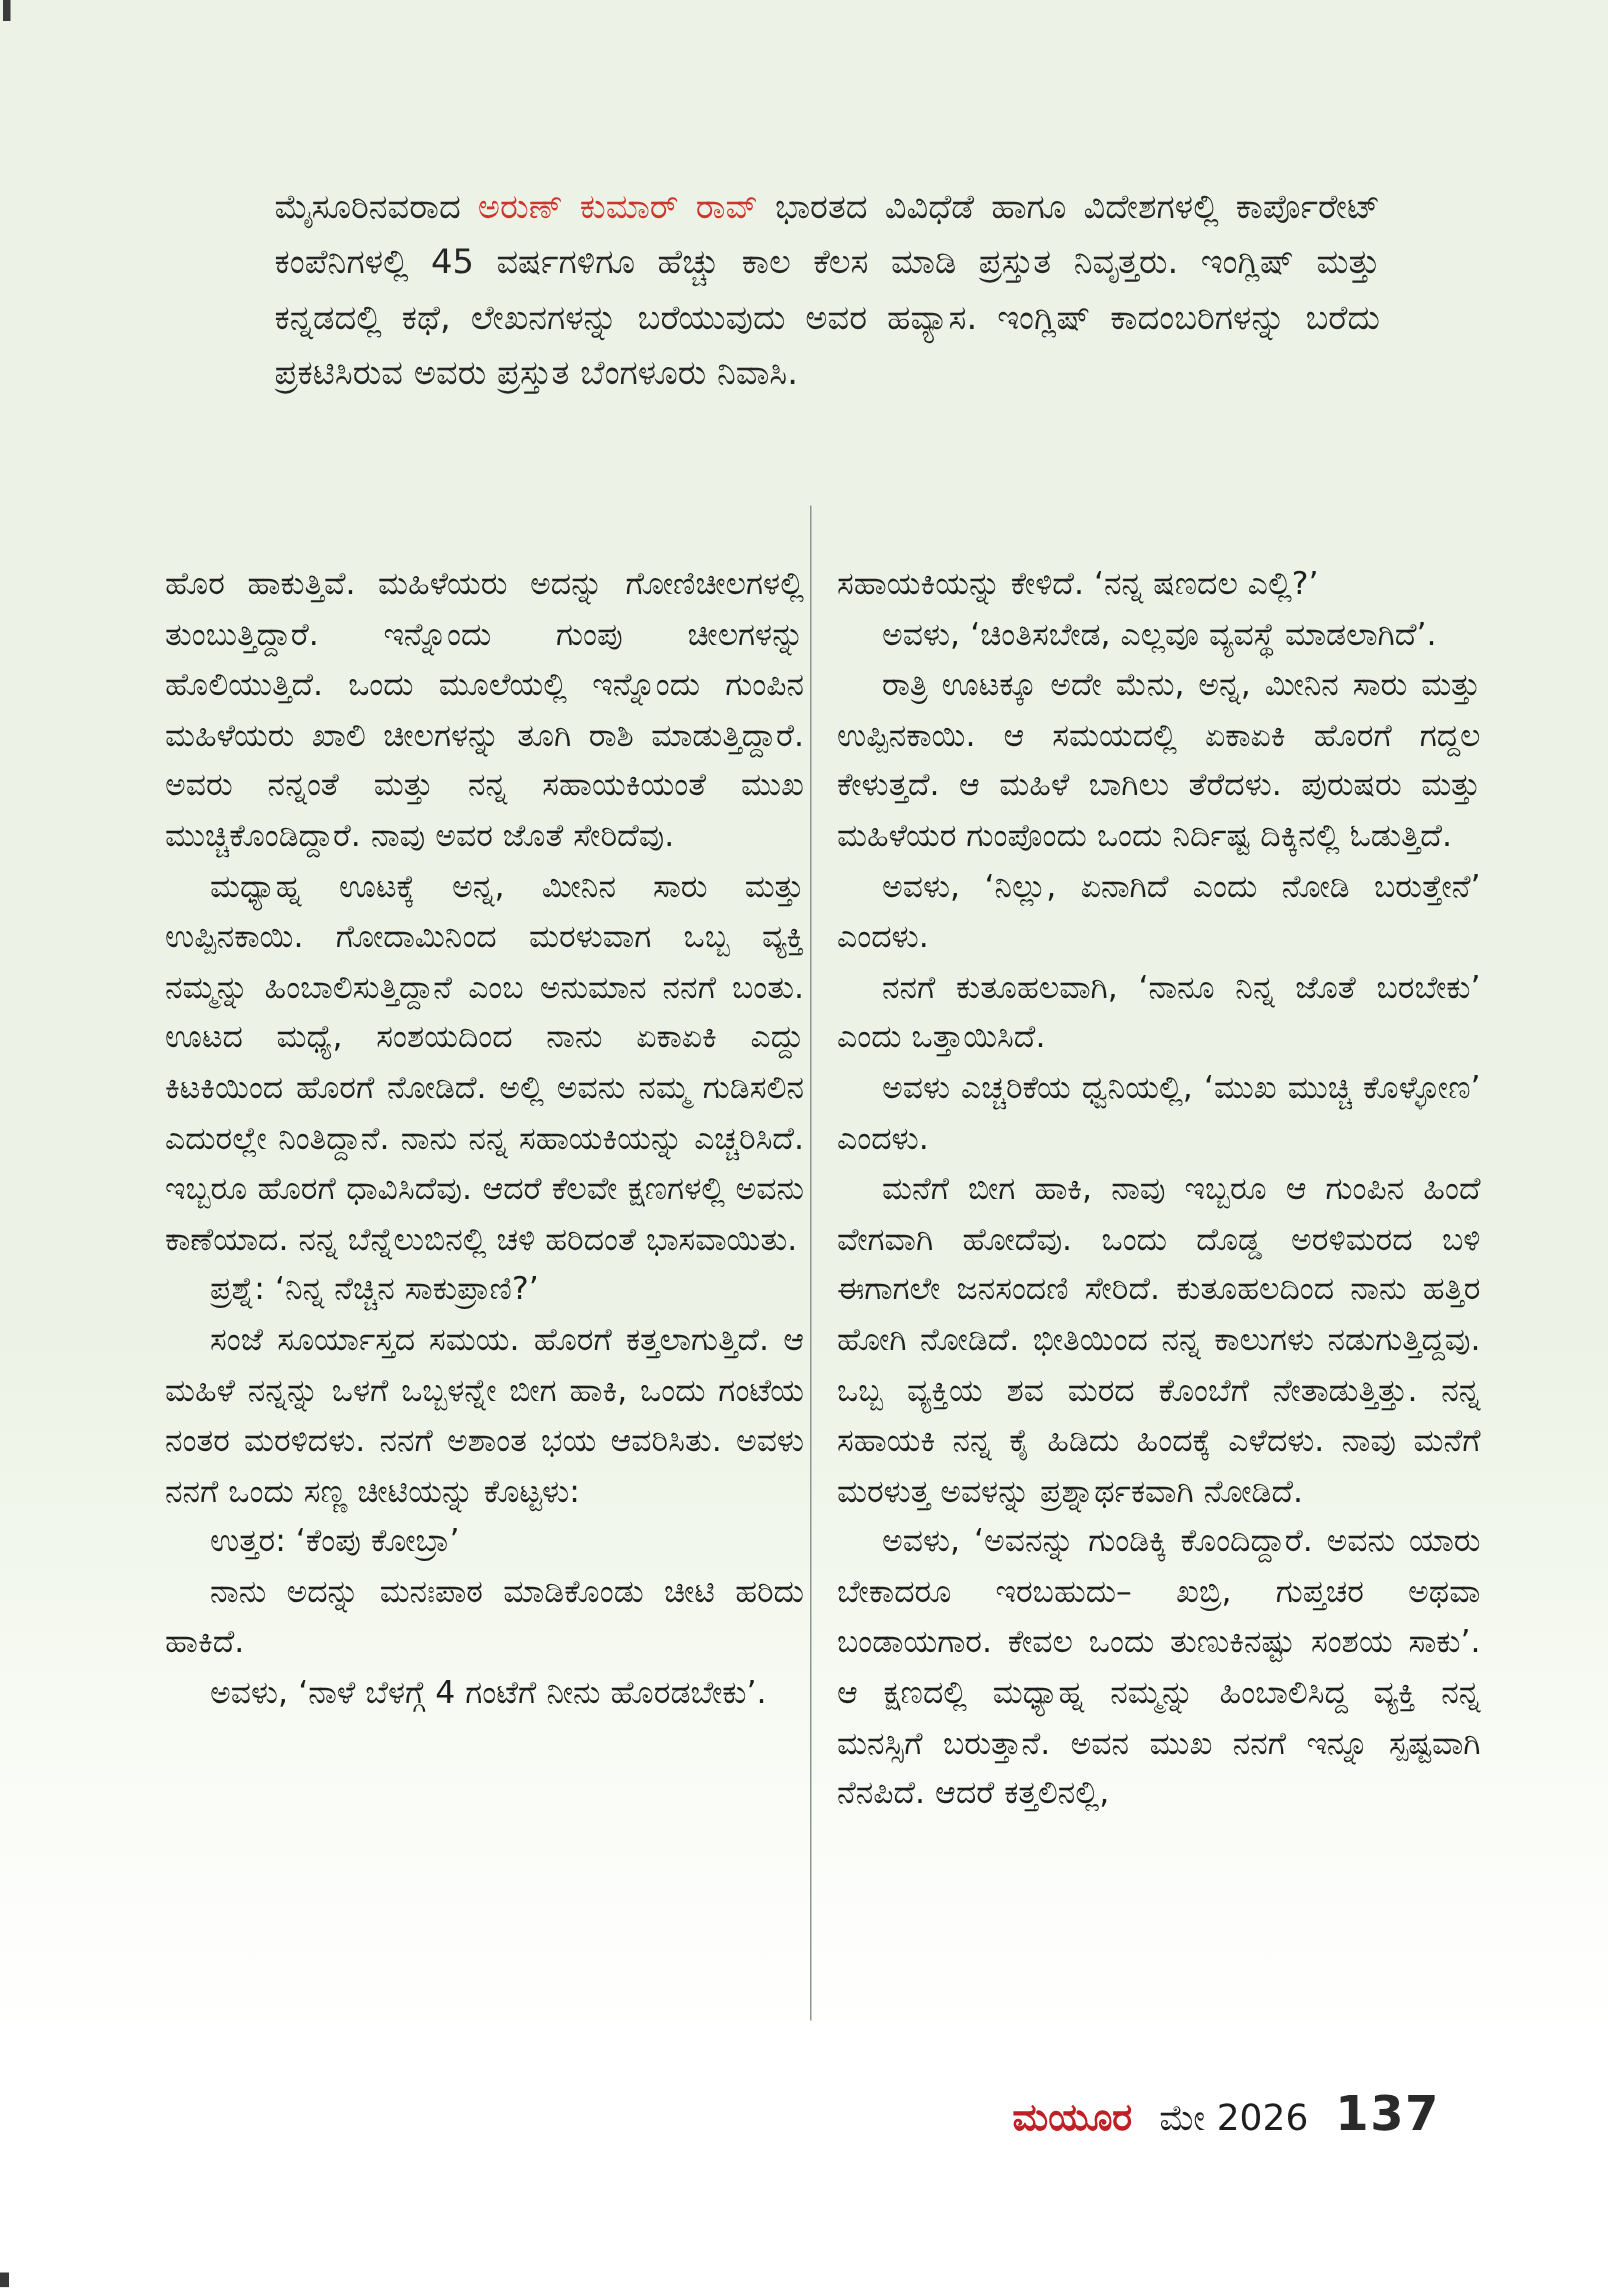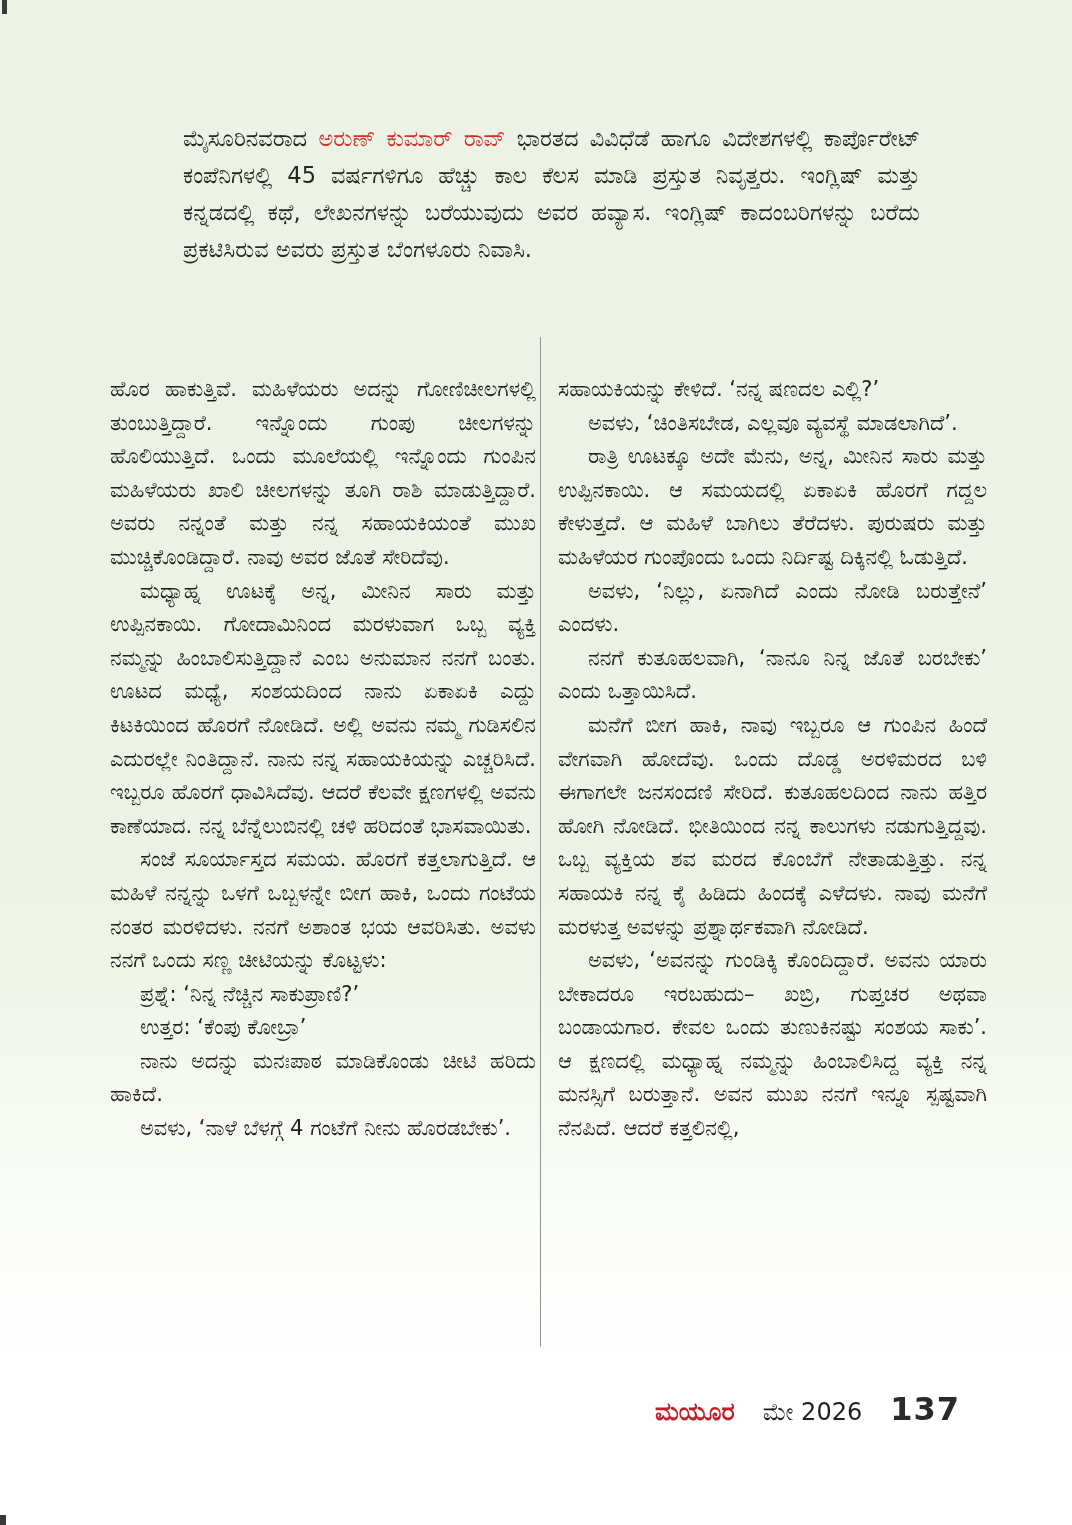--- a/index.html
+++ b/index.html
@@ -68,21 +68,21 @@
     height: 1010px;
     background: #8f958f;
   }
   
   .footer {
     position: absolute;
     top: 1390px;
     right: 112px;
     display: flex;
     align-items: baseline;
-    gap: 28px;
+    gap: 18px;
     white-space: nowrap;
   }
   .footer .magazine {
     color: #bf2026;
     font-weight: bold;
     font-size: 25px;
   }
   .footer .issue {
     color: #1e1e1e;
     font-size: 24px;
@@ -121,34 +121,35 @@
 
   <div class="intro">
     <span>ಮೈಸೂರಿನವರಾದ </span><span class="author-name">ಅರುಣ್ ಕುಮಾರ್ ರಾವ್</span><span> ಭಾರತದ ವಿವಿಧೆಡೆ ಹಾಗೂ ವಿದೇಶಗಳಲ್ಲಿ ಕಾರ್ಪೊರೇಟ್ ಕಂಪೆನಿಗಳಲ್ಲಿ 45 ವರ್ಷಗಳಿಗೂ ಹೆಚ್ಚು ಕಾಲ ಕೆಲಸ ಮಾಡಿ ಪ್ರಸ್ತುತ ನಿವೃತ್ತರು. ಇಂಗ್ಲಿಷ್ ಮತ್ತು ಕನ್ನಡದಲ್ಲಿ ಕಥೆ, ಲೇಖನಗಳನ್ನು ಬರೆಯುವುದು ಅವರ ಹವ್ಯಾಸ. ಇಂಗ್ಲಿಷ್ ಕಾದಂಬರಿಗಳನ್ನು ಬರೆದು ಪ್ರಕಟಿಸಿರುವ ಅವರು ಪ್ರಸ್ತುತ ಬೆಂಗಳೂರು ನಿವಾಸಿ.</span>
   </div>
 
   <div class="bodycols">
     <div class="col col-left">
 
     <p class="para cont">ಹೊರ ಹಾಕುತ್ತಿವೆ. ಮಹಿಳೆಯರು ಅದನ್ನು ಗೋಣಿಚೀಲಗಳಲ್ಲಿ ತುಂಬುತ್ತಿದ್ದಾರೆ. ಇನ್ನೊಂದು ಗುಂಪು ಚೀಲಗಳನ್ನು ಹೊಲಿಯುತ್ತಿದೆ. ಒಂದು ಮೂಲೆಯಲ್ಲಿ ಇನ್ನೊಂದು ಗುಂಪಿನ ಮಹಿಳೆಯರು ಖಾಲಿ ಚೀಲಗಳನ್ನು ತೂಗಿ ರಾಶಿ ಮಾಡುತ್ತಿದ್ದಾರೆ. ಅವರು ನನ್ನಂತೆ ಮತ್ತು ನನ್ನ ಸಹಾಯಕಿಯಂತೆ ಮುಖ ಮುಚ್ಚಿಕೊಂಡಿದ್ದಾರೆ. ನಾವು ಅವರ ಜೊತೆ ಸೇರಿದೆವು.</p>
         <p class="para">ಮಧ್ಯಾಹ್ನ ಊಟಕ್ಕೆ ಅನ್ನ, ಮೀನಿನ ಸಾರು ಮತ್ತು ಉಪ್ಪಿನಕಾಯಿ. ಗೋದಾಮಿನಿಂದ ಮರಳುವಾಗ ಒಬ್ಬ ವ್ಯಕ್ತಿ ನಮ್ಮನ್ನು ಹಿಂಬಾಲಿಸುತ್ತಿದ್ದಾನೆ ಎಂಬ ಅನುಮಾನ ನನಗೆ ಬಂತು. ಊಟದ ಮಧ್ಯೆ, ಸಂಶಯದಿಂದ ನಾನು ಏಕಾಏಕಿ ಎದ್ದು ಕಿಟಕಿಯಿಂದ ಹೊರಗೆ ನೋಡಿದೆ. ಅಲ್ಲಿ ಅವನು ನಮ್ಮ ಗುಡಿಸಲಿನ ಎದುರಲ್ಲೇ ನಿಂತಿದ್ದಾನೆ. ನಾನು ನನ್ನ ಸಹಾಯಕಿಯನ್ನು ಎಚ್ಚರಿಸಿದೆ. ಇಬ್ಬರೂ ಹೊರಗೆ ಧಾವಿಸಿದೆವು. ಆದರೆ ಕೆಲವೇ ಕ್ಷಣಗಳಲ್ಲಿ ಅವನು ಕಾಣೆಯಾದ. ನನ್ನ ಬೆನ್ನೆಲುಬಿನಲ್ಲಿ ಚಳಿ ಹರಿದಂತೆ ಭಾಸವಾಯಿತು.</p>
+        <p class="para">ಪ್ರಶ್ನೆ: ‘ನಿನ್ನ ನೆಚ್ಚಿನ ಸಾಕುಪ್ರಾಣಿ?’</p>
         <p class="para">ಸಂಜೆ ಸೂರ್ಯಾಸ್ತದ ಸಮಯ. ಹೊರಗೆ ಕತ್ತಲಾಗುತ್ತಿದೆ. ಆ ಮಹಿಳೆ ನನ್ನನ್ನು ಒಳಗೆ ಒಬ್ಬಳನ್ನೇ ಬೀಗ ಹಾಕಿ, ಒಂದು ಗಂಟೆಯ ನಂತರ ಮರಳಿದಳು. ನನಗೆ ಅಶಾಂತ ಭಯ ಆವರಿಸಿತು. ಅವಳು ನನಗೆ ಒಂದು ಸಣ್ಣ ಚೀಟಿಯನ್ನು ಕೊಟ್ಟಳು:</p>
-        <p class="para">ಪ್ರಶ್ನೆ: ‘ನಿನ್ನ ನೆಚ್ಚಿನ ಸಾಕುಪ್ರಾಣಿ?’</p>
         <p class="para">ಉತ್ತರ: ‘ಕೆಂಪು ಕೋಬ್ರಾ’</p>
         <p class="para">ನಾನು ಅದನ್ನು ಮನಃಪಾಠ ಮಾಡಿಕೊಂಡು ಚೀಟಿ ಹರಿದು ಹಾಕಿದೆ.</p>
         <p class="para">ಅವಳು, ‘ನಾಳೆ ಬೆಳಗ್ಗೆ 4 ಗಂಟೆಗೆ ನೀನು ಹೊರಡಬೇಕು’.</p>
       </div>
     <div class="col-gap"></div>
     <div class="col col-right">
 
     <p class="para cont">ಸಹಾಯಕಿಯನ್ನು ಕೇಳಿದೆ. ‘ನನ್ನ ಷಣದಲ ಎಲ್ಲಿ?’</p>
         <p class="para">ಅವಳು, ‘ಚಿಂತಿಸಬೇಡ, ಎಲ್ಲವೂ ವ್ಯವಸ್ಥೆ ಮಾಡಲಾಗಿದೆ’.</p>
         <p class="para">ರಾತ್ರಿ ಊಟಕ್ಕೂ ಅದೇ ಮೆನು, ಅನ್ನ, ಮೀನಿನ ಸಾರು ಮತ್ತು ಉಪ್ಪಿನಕಾಯಿ. ಆ ಸಮಯದಲ್ಲಿ ಏಕಾಏಕಿ ಹೊರಗೆ ಗದ್ದಲ ಕೇಳುತ್ತದೆ. ಆ ಮಹಿಳೆ ಬಾಗಿಲು ತೆರೆದಳು. ಪುರುಷರು ಮತ್ತು ಮಹಿಳೆಯರ ಗುಂಪೊಂದು ಒಂದು ನಿರ್ದಿಷ್ಟ ದಿಕ್ಕಿನಲ್ಲಿ ಓಡುತ್ತಿದೆ.</p>
         <p class="para">ಅವಳು, ‘ನಿಲ್ಲು, ಏನಾಗಿದೆ ಎಂದು ನೋಡಿ ಬರುತ್ತೇನೆ’ ಎಂದಳು.</p>
         <p class="para">ನನಗೆ ಕುತೂಹಲವಾಗಿ, ‘ನಾನೂ ನಿನ್ನ ಜೊತೆ ಬರಬೇಕು’ ಎಂದು ಒತ್ತಾಯಿಸಿದೆ.</p>
+        <p class="para">ಅವಳು ಎಚ್ಚರಿಕೆಯ ಧ್ವನಿಯಲ್ಲಿ, ‘ಮುಖ ಮುಚ್ಚಿ ಕೊಳ್ಳೋಣ’ ಎಂದಳು.</p>
         <p class="para">ಮನೆಗೆ ಬೀಗ ಹಾಕಿ, ನಾವು ಇಬ್ಬರೂ ಆ ಗುಂಪಿನ ಹಿಂದೆ ವೇಗವಾಗಿ ಹೋದೆವು. ಒಂದು ದೊಡ್ಡ ಅರಳಿಮರದ ಬಳಿ ಈಗಾಗಲೇ ಜನಸಂದಣಿ ಸೇರಿದೆ. ಕುತೂಹಲದಿಂದ ನಾನು ಹತ್ತಿರ ಹೋಗಿ ನೋಡಿದೆ. ಭೀತಿಯಿಂದ ನನ್ನ ಕಾಲುಗಳು ನಡುಗುತ್ತಿದ್ದವು. ಒಬ್ಬ ವ್ಯಕ್ತಿಯ ಶವ ಮರದ ಕೊಂಬೆಗೆ ನೇತಾಡುತ್ತಿತ್ತು. ನನ್ನ ಸಹಾಯಕಿ ನನ್ನ ಕೈ ಹಿಡಿದು ಹಿಂದಕ್ಕೆ ಎಳೆದಳು. ನಾವು ಮನೆಗೆ ಮರಳುತ್ತ ಅವಳನ್ನು ಪ್ರಶ್ನಾರ್ಥಕವಾಗಿ ನೋಡಿದೆ.</p>
         <p class="para">ಅವಳು, ‘ಅವನನ್ನು ಗುಂಡಿಕ್ಕಿ ಕೊಂದಿದ್ದಾರೆ. ಅವನು ಯಾರು ಬೇಕಾದರೂ ಇರಬಹುದು– ಖಬ್ರಿ, ಗುಪ್ತಚರ ಅಥವಾ ಬಂಡಾಯಗಾರ. ಕೇವಲ ಒಂದು ತುಣುಕಿನಷ್ಟು ಸಂಶಯ ಸಾಕು’. ಆ ಕ್ಷಣದಲ್ಲಿ ಮಧ್ಯಾಹ್ನ ನಮ್ಮನ್ನು ಹಿಂಬಾಲಿಸಿದ್ದ ವ್ಯಕ್ತಿ ನನ್ನ ಮನಸ್ಸಿಗೆ ಬರುತ್ತಾನೆ. ಅವನ ಮುಖ ನನಗೆ ಇನ್ನೂ ಸ್ಪಷ್ಟವಾಗಿ ನೆನಪಿದೆ. ಆದರೆ ಕತ್ತಲಿನಲ್ಲಿ,</p>
       </div>
   </div>
 
   <div class="col-divider"></div>
 
   <div class="footer">
     <span class="magazine">ಮಯೂರ</span>
     <span class="issue">ಮೇ 2026</span>

